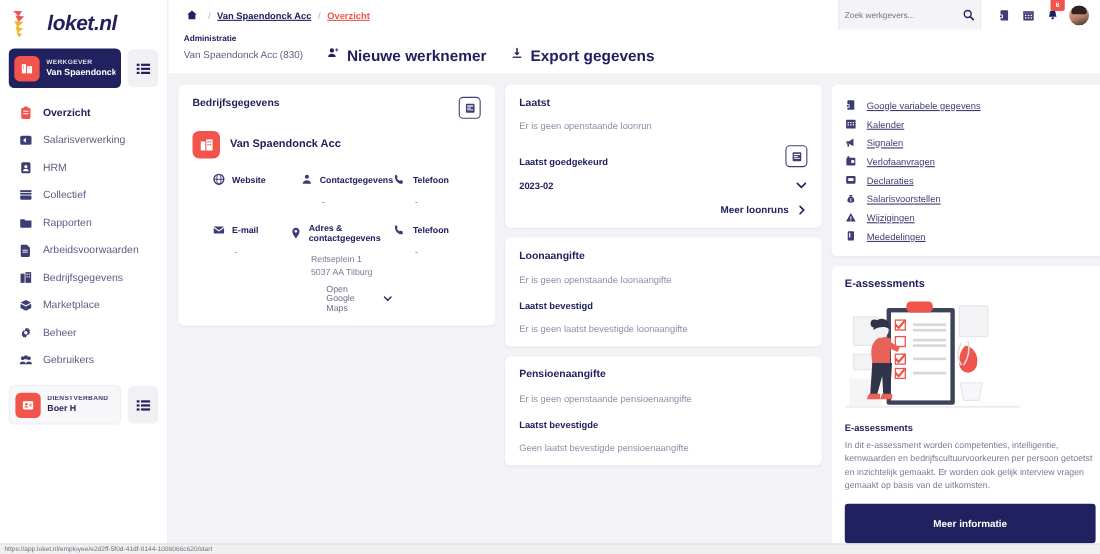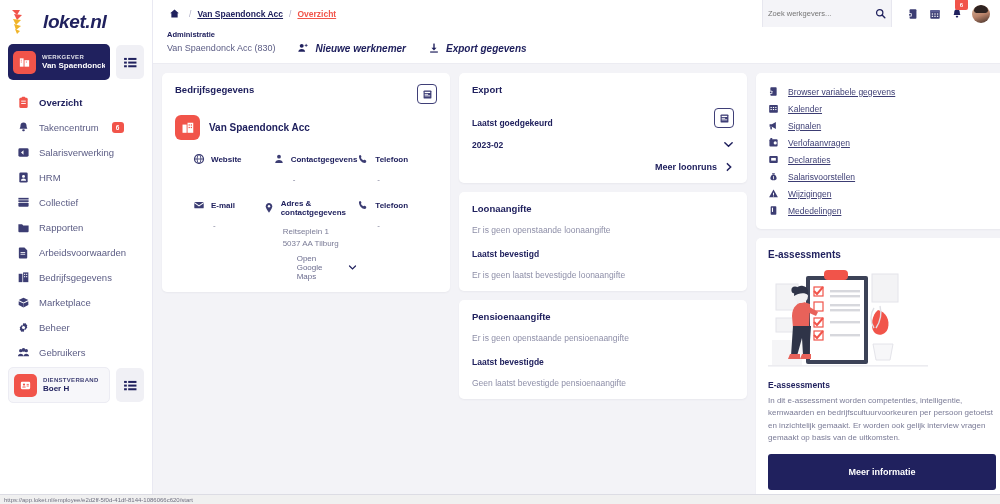--- a/index.html
+++ b/index.html
@@ -91,21 +91,21 @@
   }
   .avatar::after {
     content:''; position:absolute; left:2px; top:0px; width:14px; height:8px;
     background:#2f2321; border-radius: 7px 7px 3px 3px;
   }
 
   .adminbar { background: #fff; padding: 3px 14px 9px; border-bottom: 1px solid #ececf2; }
   .admin-label { font-size: 7.5px; font-weight: 700; color: #20215e; margin-bottom: 3px; }
   .admin-row { display: flex; align-items: center; gap: 22px; }
   .admin-name { font-size: 9px; color: #5b5c84; }
-  .admin-action { display: flex; align-items: center; gap: 6px; font-size: 10px; font-weight: 700; color: #20215e; cursor: pointer; font-style: italic; }
+  .admin-action { display: flex; gap: 6px; font-size: 14px; font-weight: 700; color: #20215e; cursor: pointer; }
 
   .content { flex: 1 1 auto; display: flex; gap: 9px; padding: 9px 0 0 9px; overflow: hidden; }
   .col { display: flex; flex-direction: column; gap: 9px; }
   .col-a { flex: 0 0 288px; }
   .col-b { flex: 0 0 288px; }
   .col-c { flex: 1 1 auto; padding-right: 0; }
 
   .card { background: #fff; border-radius: 5px; padding: 11px 13px; box-shadow: 0 1px 2px rgba(30,30,70,.05); }
   .card-title { font-size: 9.5px; font-weight: 700; color: #20215e; }
   .muted { font-size: 8.5px; color: #8e8fa8; }
@@ -214,30 +214,20 @@
           <svg width="13" height="13" viewBox="0 0 14 14">
               <rect x="2.5" y="2" width="9" height="11" rx="1.5" fill="#f1544a"></rect>
               <rect x="5" y="0.8" width="4" height="2.4" rx="1" fill="#f1544a"></rect>
               <rect x="4.5" y="5" width="5" height="1" fill="#fff"></rect>
               <rect x="4.5" y="7.5" width="5" height="1" fill="#fff"></rect>
             </svg>
         </span>
         <span>Overzicht</span>
       </div>
 
-      <div class="nav-item">
-        <span class="nav-ico">
-          <svg width="13" height="13" viewBox="0 0 14 14">
-              <path d="M7 1.5c-2 0-3.2 1.4-3.2 3.2 0 2.6-1 3.6-1 3.6h8.4s-1-1-1-3.6C10.2 2.9 9 1.5 7 1.5z" fill="#3c3d73"></path>
-              <rect x="5.6" y="9" width="2.8" height="2" rx="1" fill="#3c3d73"></rect>
-            </svg>
-        </span>
-        <span>Takencentrum</span>
-        <span class="nav-badge">6</span>
-      </div>
 
       <div class="nav-item">
         <span class="nav-ico">
           <svg width="13" height="13" viewBox="0 0 14 14">
               <rect x="1.5" y="2.5" width="11" height="9" rx="1.5" fill="#3c3d73"></rect>
               <path d="M7 4.5 L4.3 7 L7 9.5z" fill="#fff"></path>
             </svg>
         </span>
         <span>Salarisverwerking</span>
       </div>
@@ -566,21 +556,22 @@
               <div class="field-val">-</div>
             </div>
           </div>
 
         </div>
       </div>
 
       <div class="col col-b">
 
         <div class="card">
-          <div class="card-title">Export</div>
+          <div class="card-title">Laatst</div>
+          <div class="muted" style="margin-top:10px;">Er is geen openstaande loonrun</div>
           <div class="loonrun-mid">
             <span class="strong" style="margin-top:10px;">Laatst goedgekeurd</span>
             <span class="icon-btn">
               <svg width="11" height="11" viewBox="0 0 14 14">
                   <rect x="2" y="1.8" width="10" height="10.4" rx="1.2" fill="#3f3f77"></rect>
                   <rect x="3.4" y="3.6" width="7" height="1.5" fill="#fff"></rect>
                   <rect x="3.4" y="6.2" width="4.4" height="1.1" fill="#fff"></rect>
                   <rect x="3.4" y="8.2" width="7" height="1.1" fill="#fff"></rect>
                 </svg>
             </span>
@@ -622,21 +613,21 @@
 
         <div class="links-card">
           <div class="link-row">
             <span class="link-ico">
               <svg width="11" height="11" viewBox="0 0 14 14">
                   <rect x="3" y="1.5" width="8" height="11" rx="1" fill="#3c3d73"></rect>
                   <rect x="1.5" y="6" width="4" height="4" rx="0.6" fill="#fff"></rect>
                   <rect x="2.5" y="7" width="2" height="2" fill="#3c3d73"></rect>
                 </svg>
             </span>
-            <span class="link-text">Browser variabele gegevens</span>
+            <span class="link-text">Google variabele gegevens</span>
           </div>
           <div class="link-row">
             <span class="link-ico">
               <svg width="11" height="11" viewBox="0 0 14 14">
                   <rect x="1.5" y="2.5" width="11" height="10" rx="1" fill="#3c3d73"></rect>
                   <rect x="3.2" y="5" width="1.6" height="1.4" fill="#fff"></rect>
                   <rect x="6.2" y="5" width="1.6" height="1.4" fill="#fff"></rect>
                   <rect x="9.2" y="5" width="1.6" height="1.4" fill="#fff"></rect>
                   <rect x="3.2" y="7.6" width="1.6" height="1.4" fill="#fff"></rect>
                   <rect x="6.2" y="7.6" width="1.6" height="1.4" fill="#fff"></rect>

